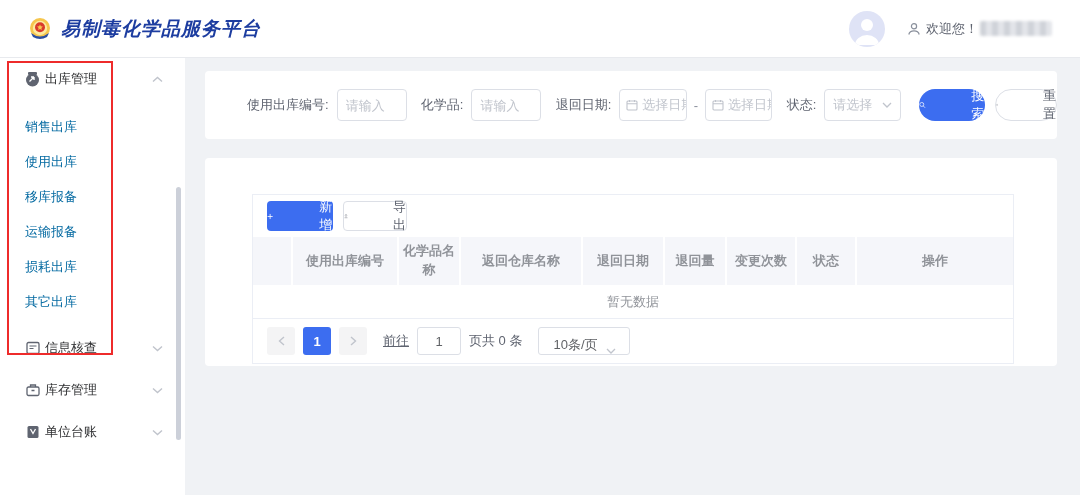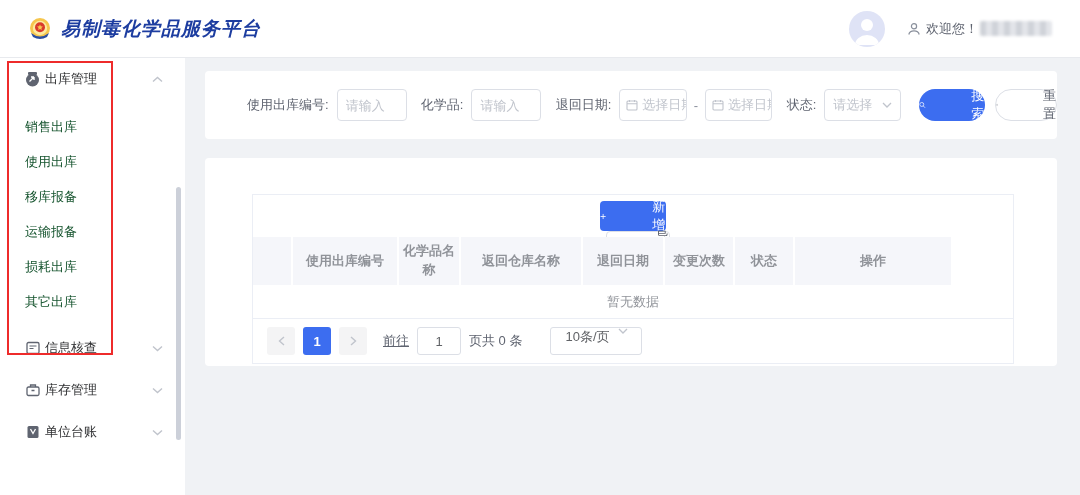--- a/index.html
+++ b/index.html
@@ -22,21 +22,21 @@
               background:repeating-linear-gradient(90deg,#cfd2d8 0 6px,#e3e5ea 6px 12px);
               filter:blur(1.5px); }
 
   
   .sidebar { position:absolute; left:0; top:58px; width:185px; bottom:0; background:#fff; z-index:2; }
   .menu-group { height:42px; display:flex; align-items:center; padding-left:25px; cursor:pointer; color:#303133; }
   .menu-group .gicon { width:15px; display:flex; justify-content:center; margin-right:5px; }
   .menu-group .glabel { font-size:13px; }
   .menu-group .chev { margin-left:auto; margin-right:22px; display:flex; }
   .submenu { padding:9px 0 8px 0; }
-  .submenu-item { height:35px; line-height:35px; padding-left:25px; color:#14532d; font-size:13px; cursor:pointer; }
+  .submenu-item { height:35px; line-height:35px; padding-left:25px; color:#0369a1; font-size:13px; cursor:pointer; }
   .scroll-thumb { position:absolute; left:176px; top:187px; width:5px; height:253px;
                   background:#ccd0d9; border-radius:3px; z-index:3; }
 
   
   .annotation { position:absolute; left:7px; top:61px; width:106px; height:294px;
                 border:2px solid #ee2b2b; z-index:10; pointer-events:none; }
 
   
   .card { position:absolute; background:#fff; border-radius:4px; }
   .filter-card { left:205px; top:71px; width:852px; height:68px; display:flex; align-items:center;
@@ -57,21 +57,21 @@
          font-size:13px; border-radius:4px;gap:41px; }
   .btn-search { margin-left:18px; width:66px; height:32px; border-radius:16px; background:#3c6df0;
                 color:#fff; border:none; }
   .btn-reset { margin-left:10px; width:62px; height:32px; border-radius:16px; background:#fff;
                color:#5f6470; border:1px solid #dcdfe6; }
   .btn svg { margin-right:4px; }
 
   .content-card { left:205px; top:158px; width:852px; height:208px; }
   .inner-panel { position:absolute; left:47px; top:36px; width:762px; border:1px solid #ebeef5;
                  background:#fff; }
-  .toolbar { display:flex; align-items:center; padding:6px 14px; height:42px;flex-direction:column; }
+  .toolbar { display:flex; align-items:flex-start; padding:6px 14px; height:42px; }
   .btn-add { width:66px; height:30px; background:#3c6df0; color:#fff; border:none; }
   .btn-export { width:64px; height:30px; background:#fff; color:#5f6470; border:1px solid #dcdfe6; margin-left:10px; }
 
   .thead { display:flex; }
   .th { background:#f5f6fa; color:#909399; font-weight:700; font-size:13px; min-height:48px;
         display:flex; align-items:center; justify-content:center; text-align:center;
         border-right:2px solid #fff; padding:4px 4px; line-height:1.45; }
   .th:last-child { border-right:none; }
   .c0{width:40px;} .c1{width:106px;} .c2{width:62px;} .c3{width:122px;} .c4{width:82px;text-align:center;}
   .c5{width:62px;} .c6{width:70px;} .c7{width:60px;} .c8{width:156px;}
@@ -81,22 +81,22 @@
 
   .pagination { display:flex; align-items:center; padding:8px 14px; height:44px; }
   .pg-btn { width:28px; height:28px; border-radius:3px; background:#f4f4f5; color:#c0c4cc;
             display:flex; align-items:center; justify-content:center; cursor:pointer; font-size:12px; }
   .pg-cur { width:28px; height:28px; border-radius:3px; background:#3c6df0; color:#fff; font-weight:700;
             display:flex; align-items:center; justify-content:center; margin:0 8px; cursor:pointer; }
   .pg-goto { margin-left:16px; color:#5f6470;text-decoration:underline; }
   .pg-input { width:44px; height:28px; border:1px solid #dcdfe6; border-radius:3px; text-align:center;
               margin:0 8px; color:#606266; font-size:13px; }
   .pg-total { color:#5f6470; }
-  .pg-size { margin-left:28px; width:92px; height:28px; border:1px solid #dcdfe6; border-radius:3px;
-             display:flex; align-items:flex-start; justify-content:center; color:#606266; cursor:pointer; }
+  .pg-size { margin-left:16px; width:92px; height:28px; border:1px solid #dcdfe6; border-radius:3px;
+             display:flex; align-items:flex-end; justify-content:center; color:#606266; cursor:pointer; }
   .pg-size span { margin-right:8px; }
 </style>
 </head>
 <body>
 
 <div class="page">
 
   <div class="header">
     <div class="brand">
       <svg class="badge" viewBox="0 0 24 24">
@@ -273,20 +273,21 @@
           <span>导出</span>
         </button>
       </div>
 
       <div class="thead">
         <div class="th c0"></div>
         <div class="th c1">使用出库编号</div>
         <div class="th c2">化学品名称</div>
         <div class="th c3">返回仓库名称</div>
         <div class="th c4">退回日期</div>
+        <div class="th c5">退回量</div>
         <div class="th c6">变更次数</div>
         <div class="th c7">状态</div>
         <div class="th c8">操作</div>
       </div>
 
       <div class="empty-row">暂无数据</div>
 
       <div class="pagination">
         <div class="pg-btn">
           <svg width="7" height="10" viewBox="0 0 7 10">

